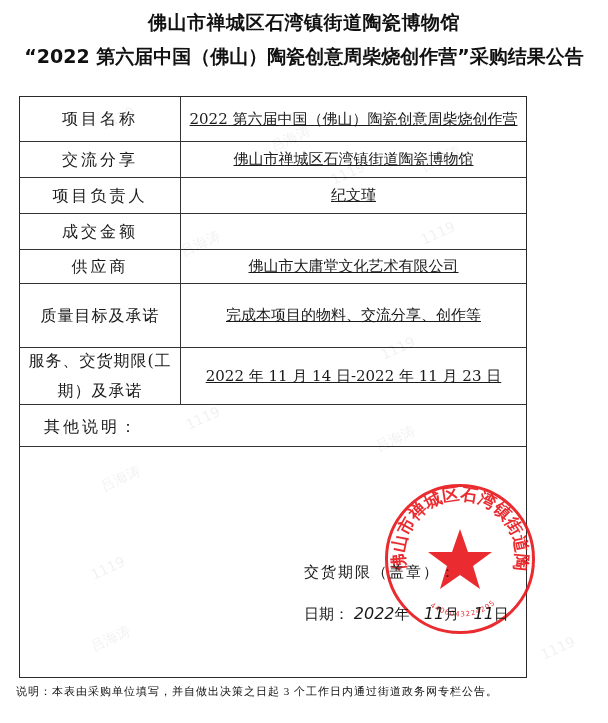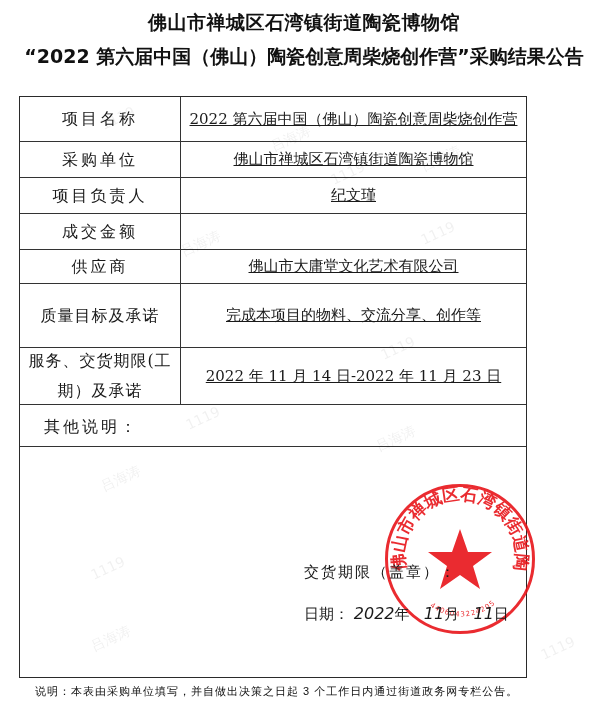--- a/index.html
+++ b/index.html
@@ -29,42 +29,42 @@
     display: flex; align-items: center; justify-content: center; text-align: center;
     font-size: 15px;
     text-decoration: underline;
   }
   .other-label { position: absolute; left: 24px; top: 12px; font-size: 16px; letter-spacing: 3px; }
   .sign1 { position: absolute; left: 304px; top: 563px; font-size: 15px; letter-spacing: 2px; }
   .sign2 { position: absolute; left: 304px; top: 604px; font-size: 15px; }
   .hand { font-family: "DejaVu Sans", sans-serif; font-style: italic; font-size: 16px; }
   .footnote {
     position: absolute; left: 16px; top: 684px; font-size: 11px; letter-spacing: 1px;
-    font-family: Liberation Sans, sans-serif; color: #111; margin-left: 19px;
+    font-family: Liberation Serif, serif; color: #111;
   }
   .stamp {
     position: absolute; left: 385px; top: 484px; width: 150px; height: 150px;
     border: 3px solid #e8151a; border-radius: 50%; box-sizing: border-box; opacity: 0.9;
   }
   .stamp svg { position: absolute; left: -3px; top: -3px; }
   .wm { position: absolute; color: rgba(0,0,0,0.06); font-size: 14px; font-family: "DejaVu Sans", sans-serif; transform: rotate(-25deg); pointer-events: none; }
 </style>
 </head>
 <body>
 
 <div class="title l1">佛山市禅城区石湾镇街道陶瓷博物馆</div>
 <div class="title l2">“2022 第六届中国（佛山）陶瓷创意周柴烧创作营”采购结果公告</div>
 
 <div class="tbl">
   <div class="row" style="top:0;height:45px;">
     <div class="lab">项目名称</div>
     <div class="val">2022 第六届中国（佛山）陶瓷创意周柴烧创作营</div>
   </div>
   <div class="row" style="top:45px;height:36px;">
-    <div class="lab">采购单位</div>
+    <div class="lab">交流分享</div>
     <div class="val">佛山市禅城区石湾镇街道陶瓷博物馆</div>
   </div>
   <div class="row" style="top:81px;height:36px;">
     <div class="lab">项目负责人</div>
     <div class="val">纪文瑾</div>
   </div>
   <div class="row" style="top:117px;height:36px;">
     <div class="lab">成交金额</div>
   </div>
   <div class="row" style="top:153px;height:34px;">

